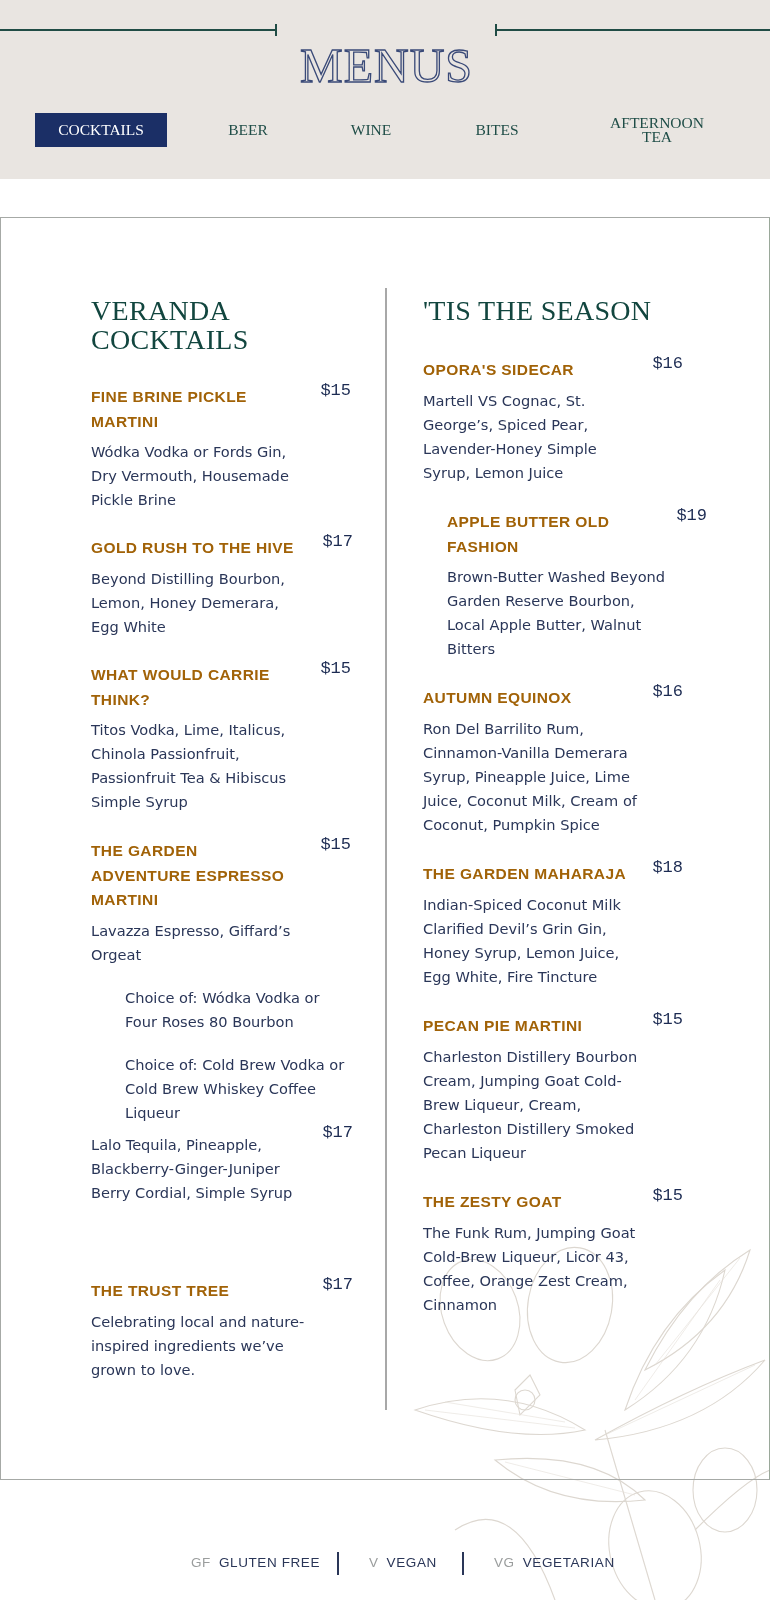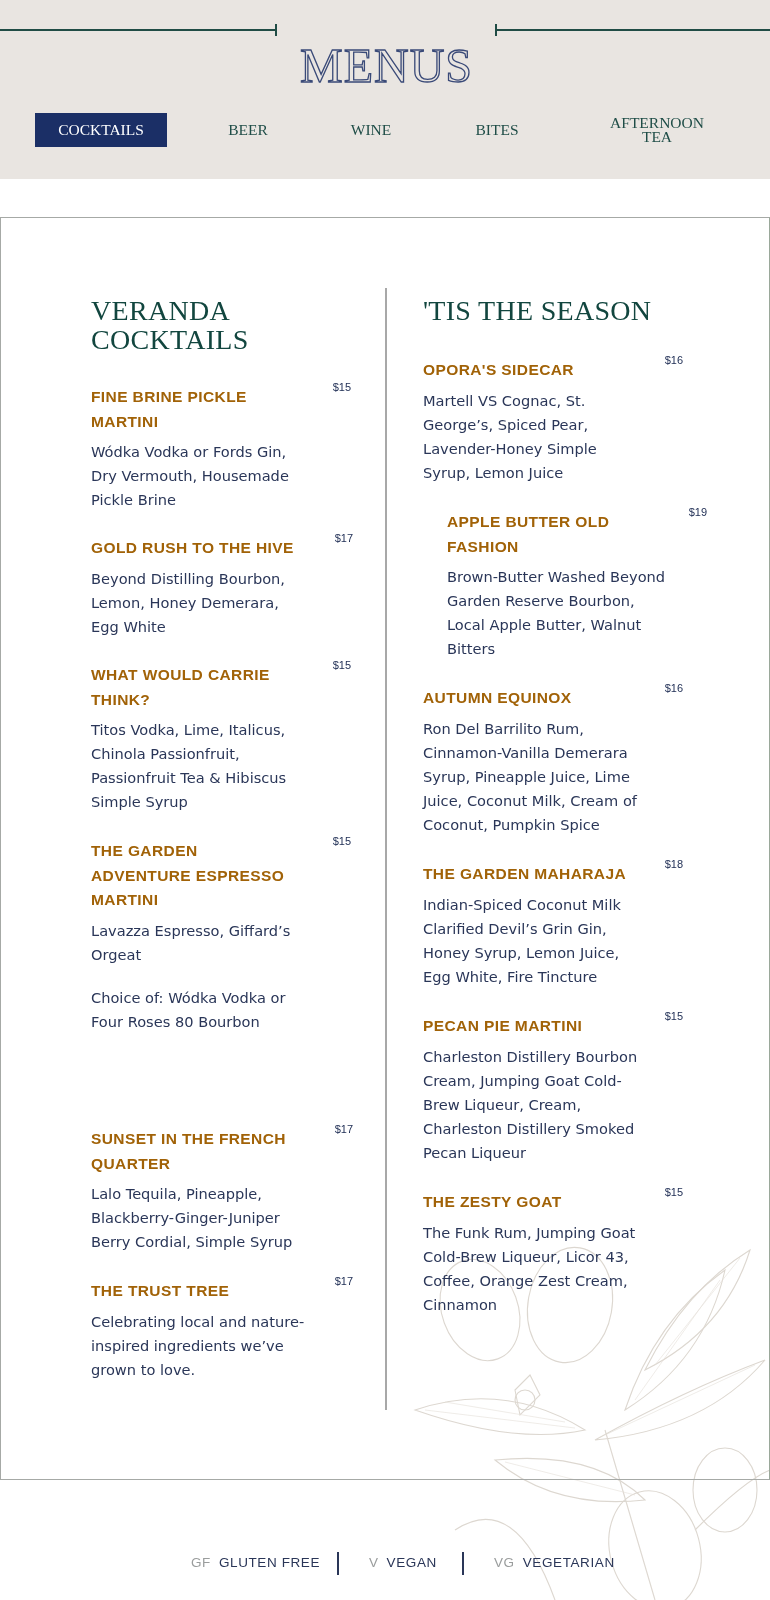--- a/index.html
+++ b/index.html
@@ -43,28 +43,28 @@
       position: absolute; font-family: "Liberation Serif", serif;
       font-size: 28px; line-height: 29px; color: #12463f; letter-spacing: 0.3px;
     }
 
     .item { position: absolute; width: 260px; }
     .item-name {
       font-family: "Liberation Sans", sans-serif; font-weight: bold; font-size: 15.5px;
       line-height: 24.5px; color: #a16207; letter-spacing: 0.4px; width: 205px;
     }
     .item-price {
-      position: absolute; right: 0; top: -4px; font-size: 11px; color: #1c2b52;
-      font-family: Liberation Sans, sans-serif;
+      position: absolute; right: 0; top: -4px; font-size: 17px; color: #1c2b52;
+      font-family: Liberation Mono, monospace;
     }
     .item-desc {
       margin-top: 6px; font-size: 15.5px; line-height: 24px; color: #2a3658;
       font-family: "DejaVu Sans", sans-serif; font-size: 14.6px; width: 220px;
     }
-    .item-desc + .item-desc { margin-top: 19px; }
+    .item-desc + .item-desc { margin-top: 19px; margin-left: 34px; }
 
     
     .botanical { position: absolute; left: 395px; top: 1230px; width: 375px; height: 370px; pointer-events: none; }
 
     
     .legend { position: absolute; left: 12px; top: 1551px; width: 770px; height: 24px; }
     .legend-entry { position: absolute; top: 0; font-size: 13.5px; letter-spacing: 0.6px; line-height: 24px; }
     .legend-code { color: #9a9d9d; margin-right: 8px; }
     .legend-label { color: #2a3658; }
     .legend-sep { position: absolute; top: 1px; width: 1.5px; height: 23px; background: #2a3658; }
@@ -150,24 +150,24 @@
   <div class="item-name">WHAT WOULD CARRIE THINK?</div>
   <div class="item-price">$15</div>
   <div class="item-desc">Titos Vodka, Lime, Italicus, Chinola Passionfruit, Passionfruit Tea &amp; Hibiscus Simple Syrup</div>
 </div>
 
 <div class="item" style="left:91px; top:839px;">
   <div class="item-name">THE GARDEN ADVENTURE ESPRESSO MARTINI</div>
   <div class="item-price">$15</div>
   <div class="item-desc">Lavazza Espresso, Giffard’s Orgeat</div>
   <div class="item-desc">Choice of: Wódka Vodka or Four Roses 80 Bourbon</div>
+  <div class="item-desc">Choice of: Cold Brew Vodka or Cold Brew Whiskey Coffee Liqueur</div>
 </div>
 
 <div class="item" style="left:91px; top:1127px; width:262px;">
-  <div class="item-name">SUNSET IN THE FRENCH QUARTER</div>
   <div class="item-price">$17</div>
   <div class="item-desc">Lalo Tequila, Pineapple, Blackberry-Ginger-Juniper Berry Cordial, Simple Syrup</div>
 </div>
 
 <div class="item" style="left:91px; top:1279px; width:262px;">
   <div class="item-name">THE TRUST TREE</div>
   <div class="item-price">$17</div>
   <div class="item-desc">Celebrating local and nature-inspired ingredients we’ve grown to love.</div>
 </div>
 

